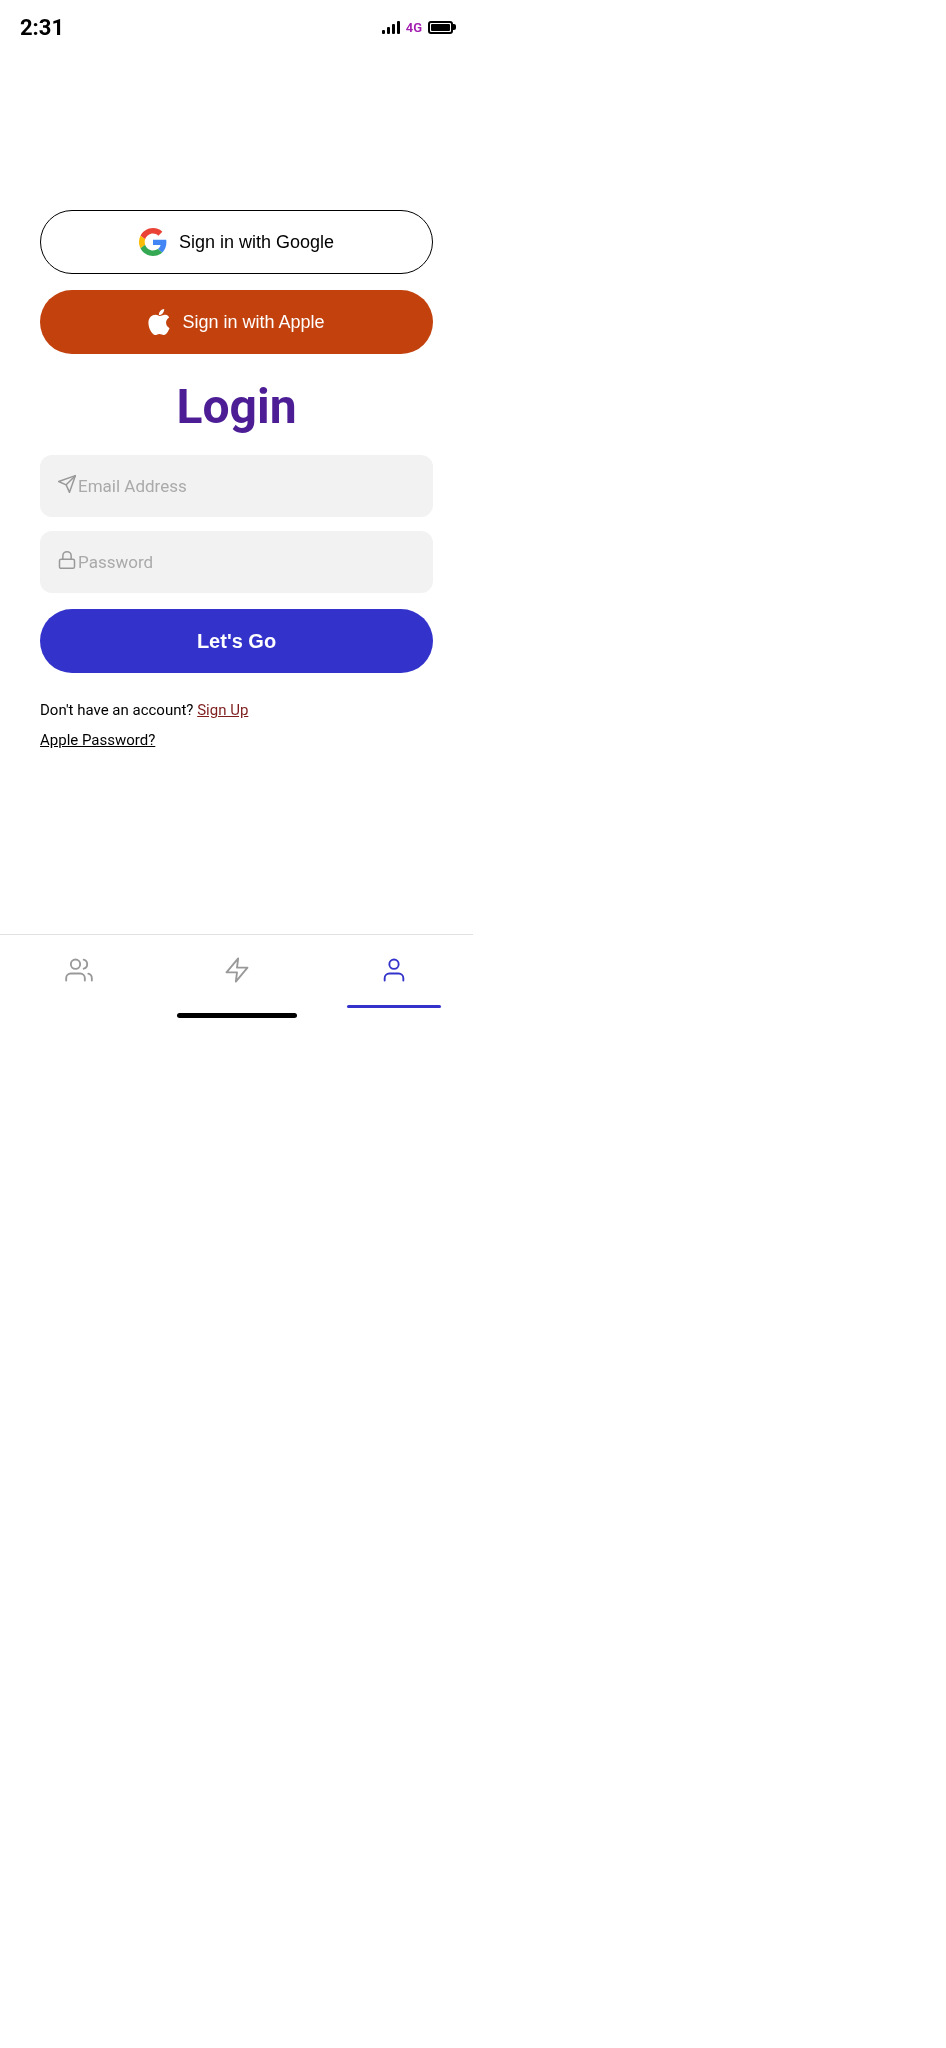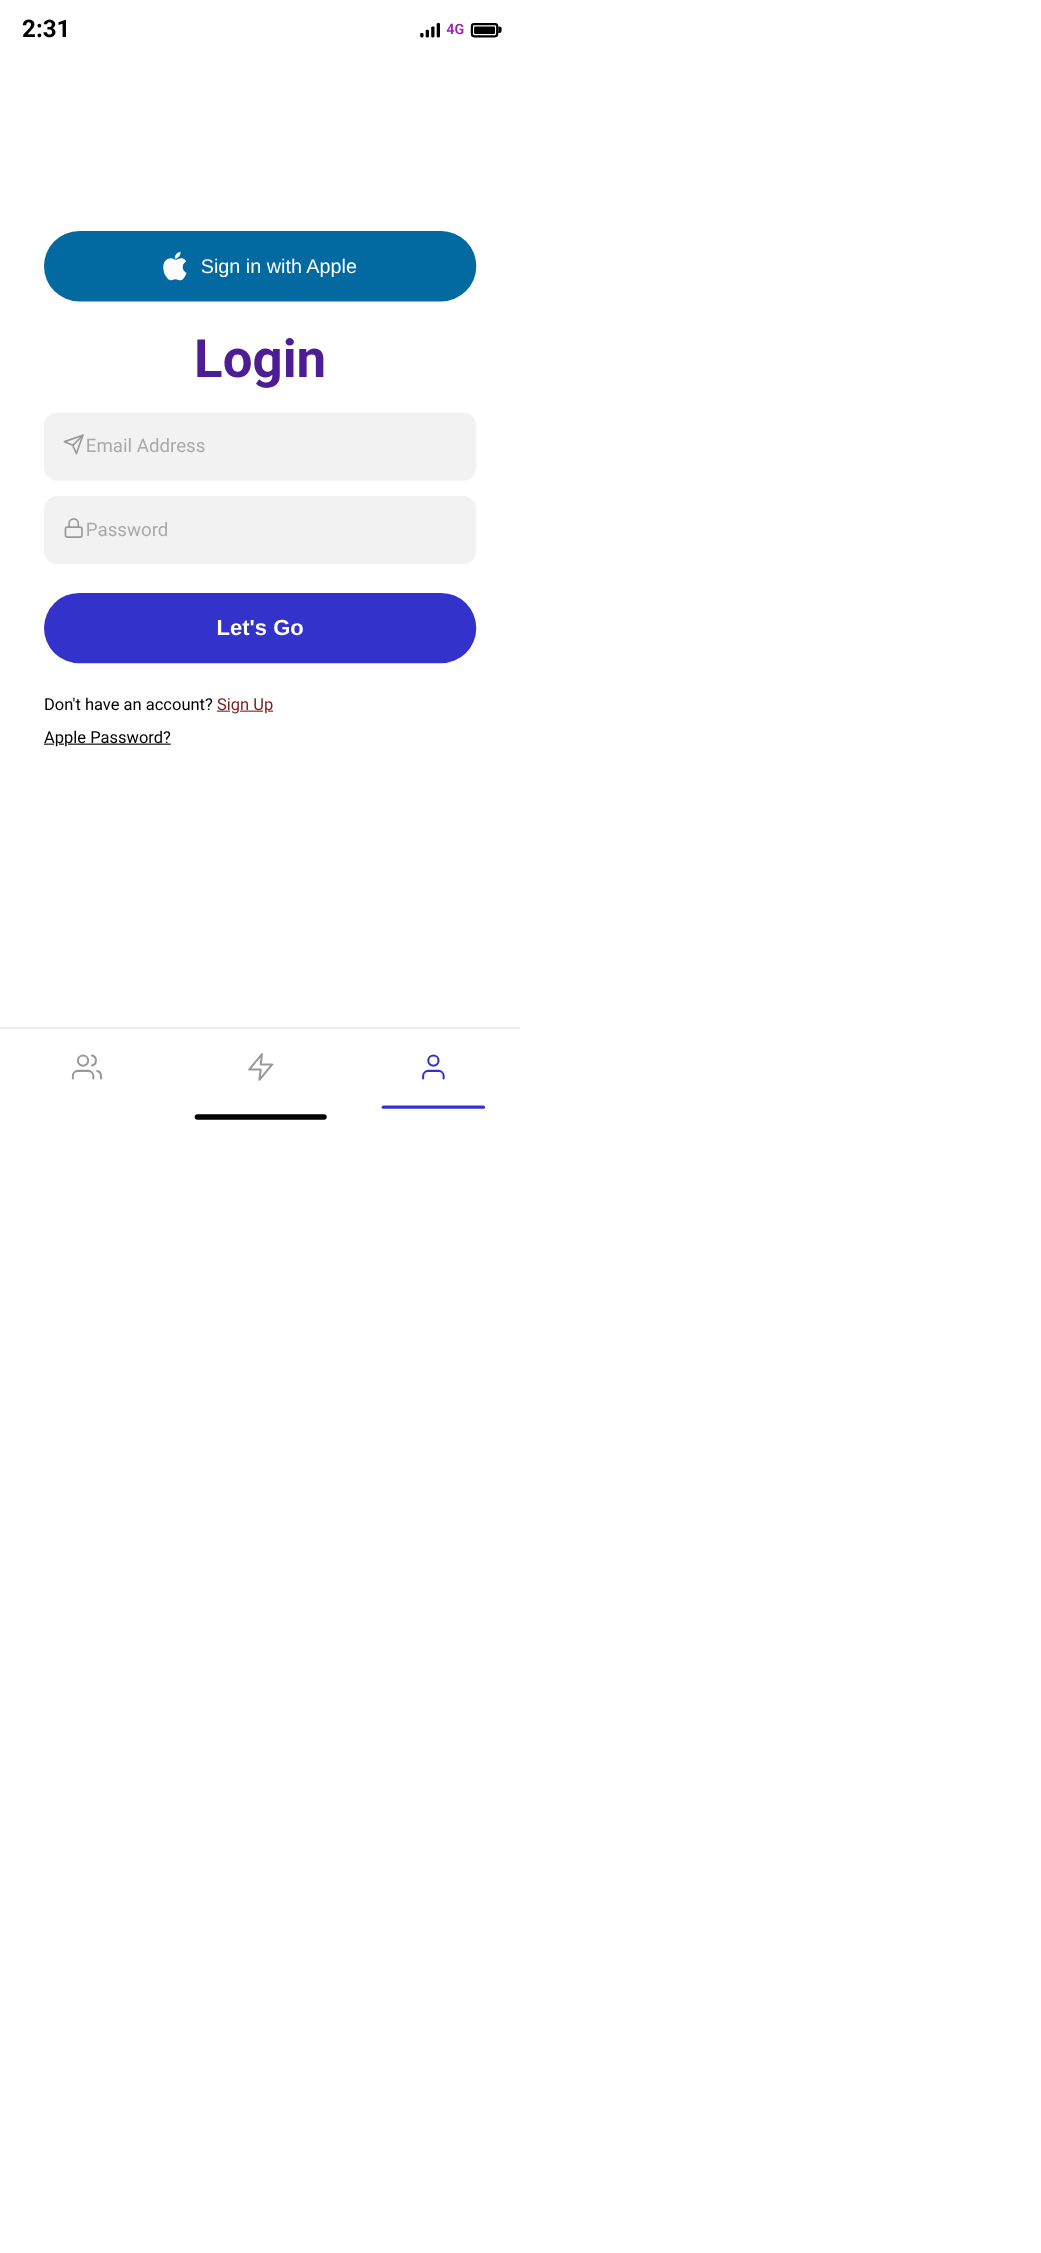--- a/index.html
+++ b/index.html
@@ -131,21 +131,21 @@
       width: 28px;
       height: 28px;
     }
 
     
     .btn-apple {
       width: 100%;
       height: 64px;
       border: none;
       border-radius: 50px;
-      background: #0369a1;
+      background: #c2410c;
       display: flex;
       align-items: center;
       justify-content: center;
       gap: 12px;
       cursor: pointer;
       margin-bottom: 24px;
     }
 
     .btn-apple-label {
       font-size: 18px;
@@ -202,21 +202,21 @@
     .btn-submit {
       width: 100%;
       height: 64px;
       background: #3333cc;
       border: none;
       border-radius: 50px;
       display: flex;
       align-items: center;
       justify-content: center;
       cursor: pointer;
-      margin-top: 12px;
+      margin-top: 2px;
       margin-bottom: 28px;
     }
 
     .btn-submit-label {
       font-size: 20px;
       font-weight: 600;
       color: #fff;
     }
 
     
@@ -308,20 +308,31 @@
       <div class="battery-body">
         <div class="battery-fill"></div>
       </div>
     </div>
   </div>
 </div>
 
 <div class="main-content">
   <div class="top-spacer"></div>
 
+  <button class="btn-google">
+
+    <svg class="google-g" viewBox="0 0 48 48" xmlns="http://www.w3.org/2000/svg">
+      <path fill="#EA4335" d="M24 9.5c3.54 0 6.71 1.22 9.21 3.6l6.85-6.85C35.9 2.38 30.47 0 24 0 14.62 0 6.51 5.38 2.56 13.22l7.98 6.19C12.43 13.72 17.74 9.5 24 9.5z"></path>
+      <path fill="#4285F4" d="M46.98 24.55c0-1.57-.15-3.09-.38-4.55H24v9.02h12.94c-.58 2.96-2.26 5.48-4.78 7.18l7.73 6c4.51-4.18 7.09-10.36 7.09-17.65z"></path>
+      <path fill="#FBBC05" d="M10.53 28.59c-.48-1.45-.76-2.99-.76-4.59s.27-3.14.76-4.59l-7.98-6.19C.92 16.46 0 20.12 0 24c0 3.88.92 7.54 2.56 10.78l7.97-6.19z"></path>
+      <path fill="#34A853" d="M24 48c6.48 0 11.93-2.13 15.89-5.81l-7.73-6c-2.18 1.48-4.97 2.31-8.16 2.31-6.26 0-11.57-4.22-13.47-9.91l-7.98 6.19C6.51 42.62 14.62 48 24 48z"></path>
+      <path fill="none" d="M0 0h48v48H0z"></path>
+    </svg>
+    <span class="btn-google-label">Sign in with Google</span>
+  </button>
 
   <button class="btn-apple">
 
     <svg width="22" height="26" viewBox="0 0 814 1000" xmlns="http://www.w3.org/2000/svg">
       <path fill="white" d="M788.1 340.9c-5.8 4.5-108.2 62.2-108.2 190.5 0 148.4 130.3 200.9 134.2 202.2-.6 3.2-20.7 71.9-68.7 141.9-42.8 61.6-87.5 123.1-155.5 123.1s-85.5-39.5-164-39.5c-76 0-103.7 40.8-165.9 40.8s-105-57.8-155.5-127.4C46 790.7 0 663 0 541.8c0-207.3 134.8-316.9 267.4-316.9 71 0 130.1 46.9 174.5 46.9 42.8 0 110.2-49.5 190.9-49.5 30.2 0 108.2 5.8 164.4 92.4zm-234.4-181.7c31.1-36.9 53.1-88.1 53.1-139.3 0-7.1-.6-14.3-1.9-20.1-50.6 1.9-110.8 33.7-147.1 75.8-28.5 32.4-55.1 83.6-55.1 135.5 0 7.8 1.3 15.6 1.9 18.1 3.2.6 8.4 1.3 13.6 1.3 45.4 0 102.5-30.4 135.5-71.3z"></path>
     </svg>
     <span class="btn-apple-label">Sign in with Apple</span>
   </button>
 
   <h1 class="login-title">Login</h1>

